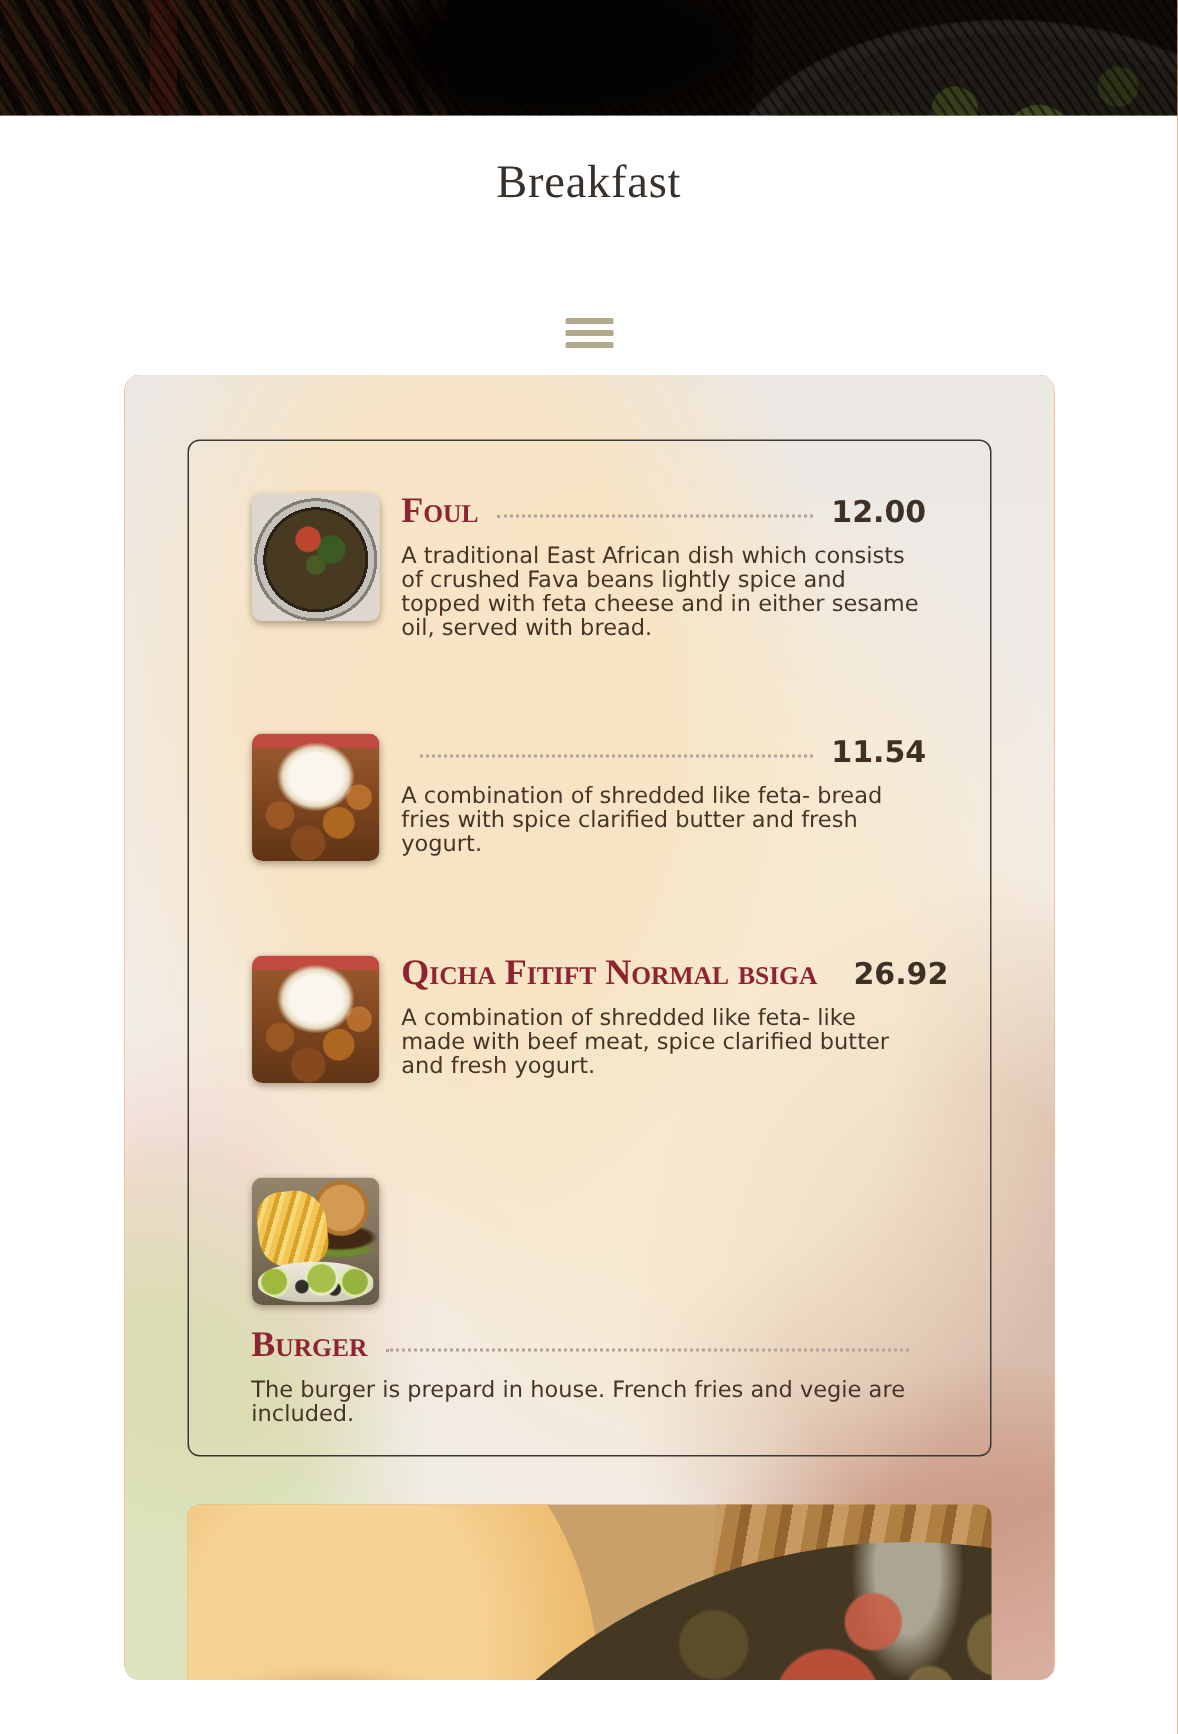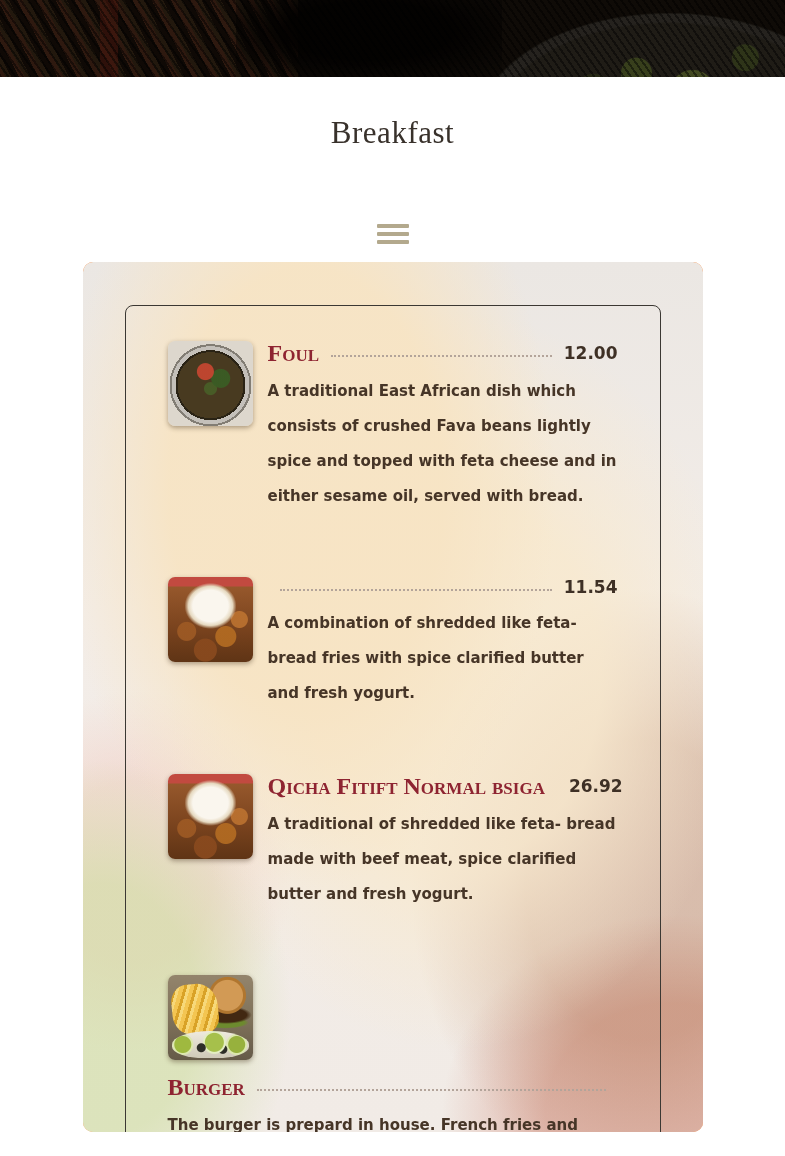--- a/index.html
+++ b/index.html
@@ -34,21 +34,21 @@
     background: radial-gradient(ellipse at 50% 40%, rgba(5,3,2,.92) 0 45%, rgba(5,3,2,.4) 75%, rgba(5,3,2,0) 100%);
   }
   .hero-stripes {
     position:absolute; inset:0;
     background: repeating-linear-gradient(55deg, rgba(0,0,0,.45) 0 2px, rgba(0,0,0,0) 2px 6px);
   }
   .hero-shade { position:absolute; inset:0; background: rgba(0,0,0,.35); }
 
   
   .page-title {
-    margin:16px; padding-top:22px; height:45px;
+    margin:4px; padding-top:22px; height:45px;
     text-align:center;
     font-family:"Liberation Serif", serif;
     font-size:31px; font-weight:500; letter-spacing:.5px;
     color:#38312b;
   }
   .menu-toggle {
     display:block; margin:85px auto 0;
     background:none; border:none; padding:0; cursor:pointer;
     width:34px; height:21px;
   }
@@ -99,26 +99,25 @@
     font-variant:small-caps;
     font-weight:700; font-size:24px; line-height:24px;
     color:#8e2431; white-space:nowrap;
   }
   .leader {
     flex:1; height:1px; margin:0 12px;
     border-bottom:2px dotted #b3a49a;
     position:relative; top:3px;
   }
   .item-price {
-    font-size:17px; font-weight:bold; color:#3e3025; white-space:nowrap;
+    font-size:20px; font-weight:bold; color:#3e3025; white-space:nowrap;
   }
   .item-desc {
-    margin:9px 0 0; font-size:15px; line-height:35px;
+    margin:9px 0 0; font-size:15px; line-height:16px;
     color:#463527;
-    font-weight:bold;
   }
 
   
   .thumb-foul {
     background:
       radial-gradient(circle at 44% 36%, rgba(195,70,48,.95) 0 8px, rgba(195,70,48,0) 9px),
       radial-gradient(circle at 62% 44%, rgba(58,92,36,.95) 0 9px, rgba(58,92,36,0) 10px),
       radial-gradient(circle at 50% 56%, rgba(72,100,40,.8) 0 6px, rgba(72,100,40,0) 7px),
       radial-gradient(circle at 50% 52%, #483a20 0 33px, #2a2315 33px 35px, #c4c0ba 35px 39px, #827d74 39px 41px, #ddd7cd 41px),
       radial-gradient(circle at 6% 70%, rgba(150,190,90,.7) 0 8px, rgba(150,190,90,0) 9px),
@@ -248,21 +247,21 @@
     </div>
 
     <div class="menu-row">
       <div class="thumb thumb-qicha"></div>
       <div class="row-content">
         <div class="title-row">
           <span class="item-name">Qicha Fitift Normal bsiga</span>
           <span class="leader"></span>
           <span class="item-price">26.92</span>
         </div>
-        <p class="item-desc">A traditional of shredded like feta- bread made with beef meat, spice clarified butter and fresh yogurt.</p>
+        <p class="item-desc">A combination of shredded like feta- like made with beef meat, spice clarified butter and fresh yogurt.</p>
       </div>
     </div>
 
     <div class="menu-row">
       <div class="thumb thumb-burger"></div>
       <div class="row-content">
         <div class="title-row">
           <span class="item-name">Burger</span>
           <span class="leader"></span>
           <span class="item-price"></span>

